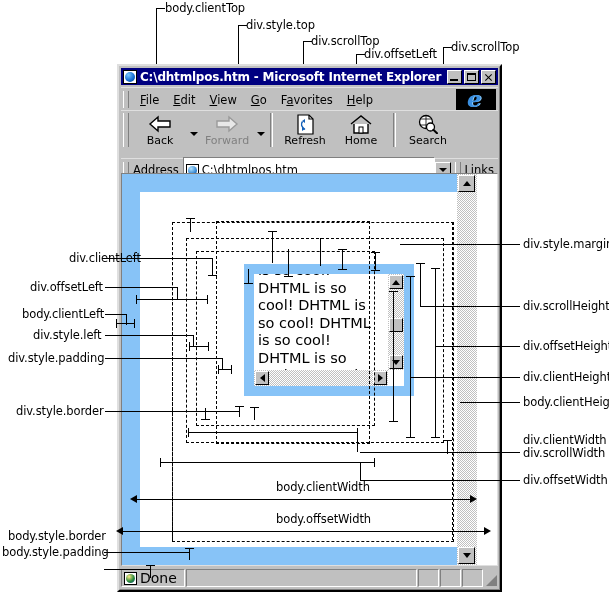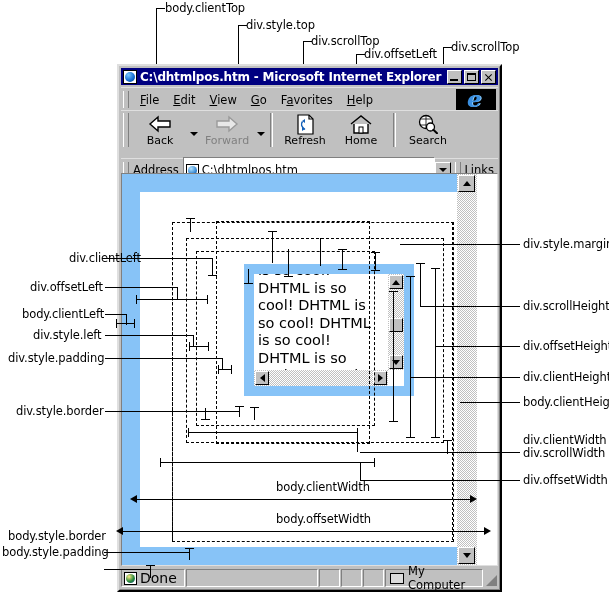--- a/index.html
+++ b/index.html
@@ -425,24 +425,20 @@
 
     <div id="statusbar">
       <div class="spanel" id="sp-done">
         <div class="ic"></div>
         <span>Done</span>
       </div>
       <div class="spanel" id="sp-blank"></div>
       <div class="spanel sp-sm"></div>
       <div class="spanel sp-sm"></div>
       <div class="spanel sp-sm"></div>
-      <div class="spanel" id="sp-zone">
-        <div class="ic"></div>
-        <span>My Computer</span>
-      </div>
       <div id="sp-grip">
           <i></i>
         </div>
     </div>
   </div>
 
   <div class="dash" style="left:172px;top:222px;width:280px;height:318px;"></div>
 
   <div class="dash" style="left:186px;top:238px;width:256px;height:203px;"></div>
 

